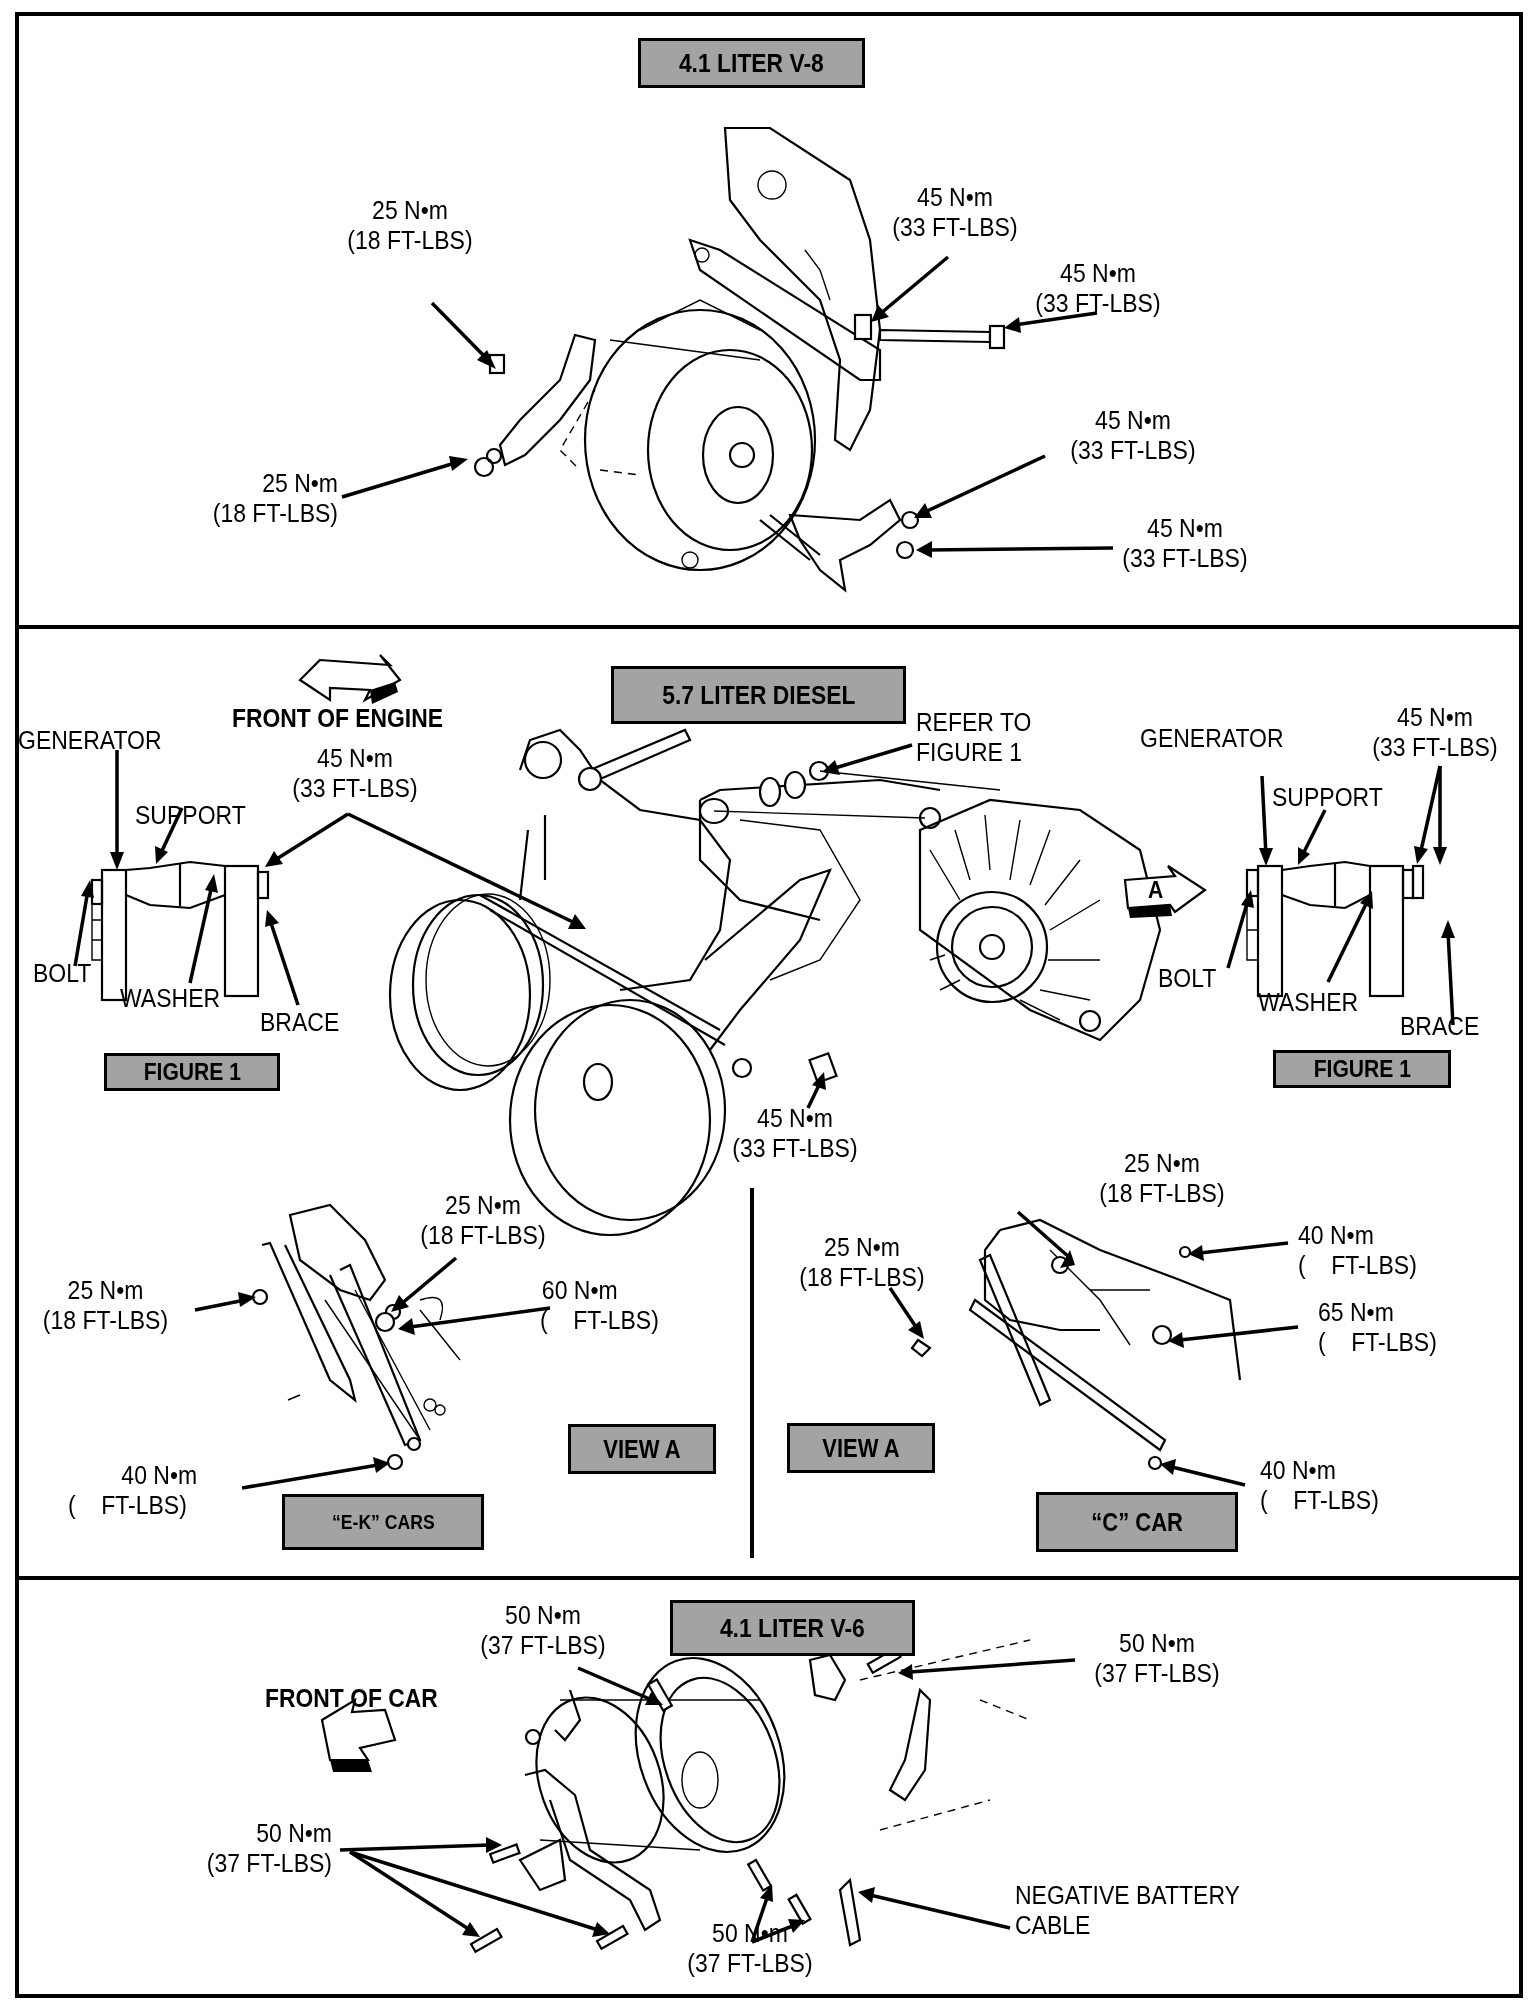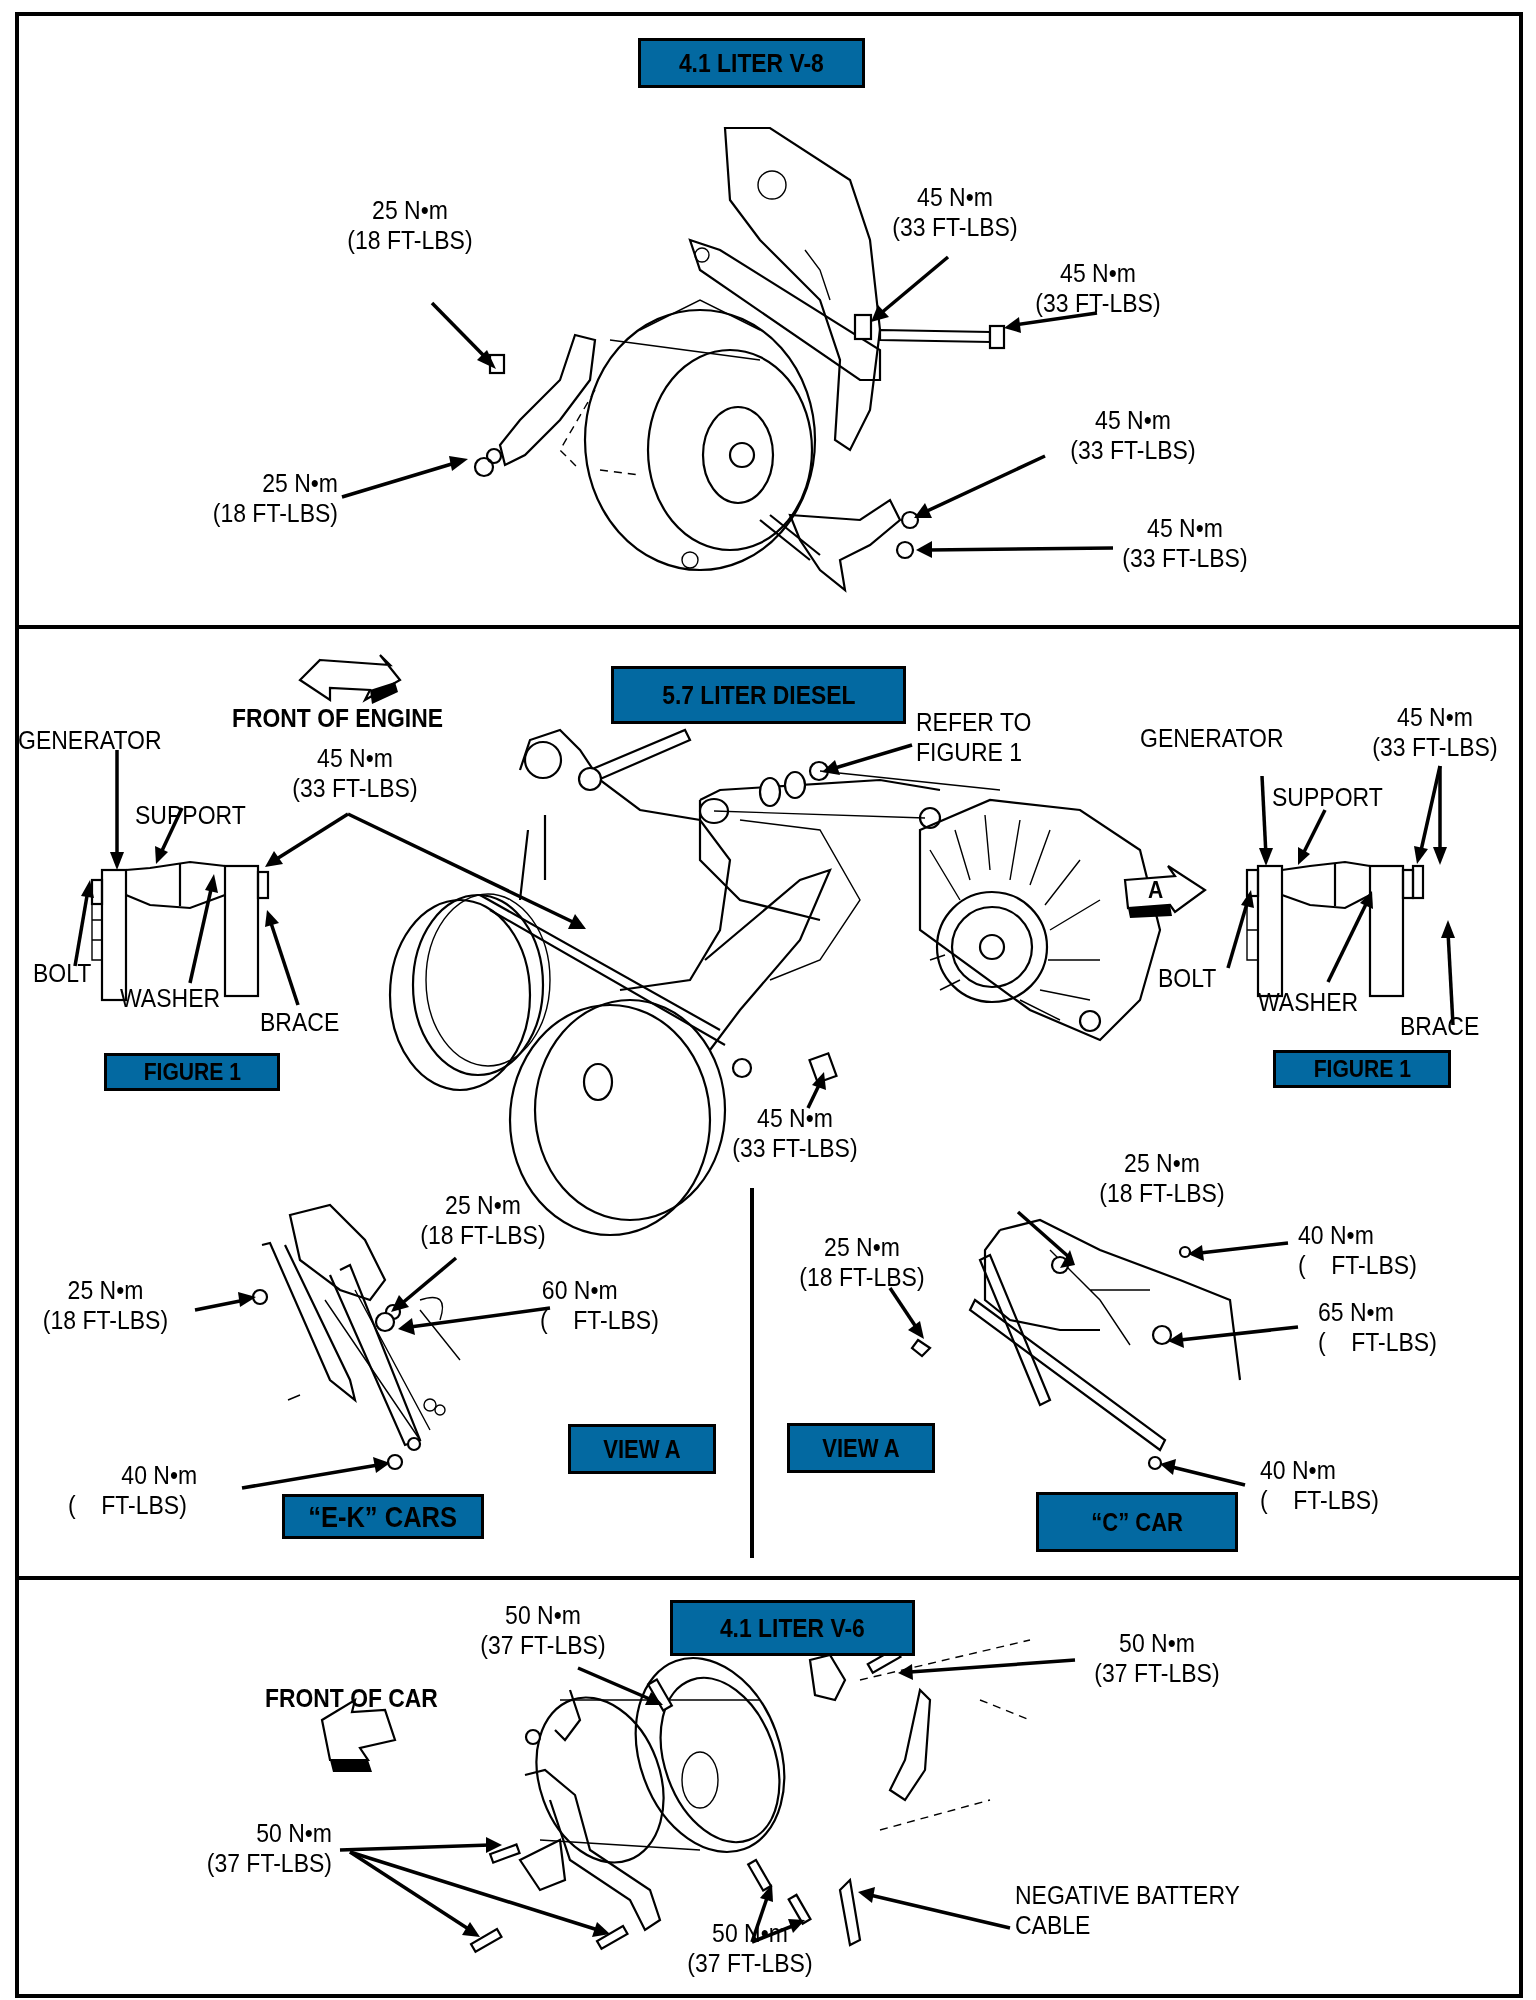--- a/index.html
+++ b/index.html
@@ -9,21 +9,21 @@
            border: 4px solid #000; box-sizing: content-box; }
   .hdiv { position: absolute; left: 15px; width: 1504px; height: 4px; background: #000; }
   .vdiv { position: absolute; width: 4px; background: #000; }
   .lbl { position: absolute; font-size: 25px; line-height: 30px; text-align: center;
          white-space: nowrap; transform: scaleX(0.92); transform-origin: center top; }
   .lbl.left { text-align: left; transform-origin: left top; }
   .lbl.right { text-align: right; transform-origin: right top; }
   .lbl span { display: block; }
   .box { position: absolute; border: 3px solid #000; font-weight: bold; font-size: 26px;
          line-height: 26px; text-align: center; white-space: nowrap; box-sizing: border-box;
-         display: flex; align-items: center; justify-content: center; background: #0369a1; }
+         display: flex; align-items: center; justify-content: center; background: #a3a3a3; }
   .box span { display: inline-block; transform: scaleX(0.88); }
   .bold-lbl { position: absolute; font-weight: bold; font-size: 26px; white-space: nowrap;
               transform: scaleX(0.88); transform-origin: left top; }
   svg.art { position: absolute; left: 0; top: 0; width: 1536px; height: 2000px; pointer-events: none; }
   svg.art .ln { stroke: #000; fill: none; stroke-width: 2.2; }
   svg.art .thin { stroke: #000; fill: none; stroke-width: 1.4; }
   svg.art .dash { stroke: #000; fill: none; stroke-width: 1.4; stroke-dasharray: 8 6; }
   svg.art .arrow { stroke: #000; stroke-width: 3.5; fill: none; }
   svg.art .head { fill: #000; stroke: none; }
   svg.art .solid { fill: #000; }
@@ -373,21 +373,21 @@
     <span style="padding-left:2px">60 N•m</span>
     <span style="white-space:pre">(    FT-LBS)</span>
   </div>
   <div class="lbl left" style="left:68px; top:1460px">
     <span style="padding-left:58px">40 N•m</span>
     <span style="white-space:pre">(    FT-LBS)</span>
   </div>
   <div class="box" style="left:568px; top:1424px; width:148px; height:50px; font-size:25px">
     <span>VIEW A</span>
   </div>
-  <div class="box" style="left:282px; top:1494px; width:202px; height:45px; font-size:29px">
+  <div class="box" style="left:282px; top:1494px; width:202px; height:56px; font-size:20px">
     <span>“E-K” CARS</span>
   </div>
 
   <div class="lbl" style="left:1072px; top:1148px; width:180px">
     <span>25 N•m</span>
     <span>(18 FT-LBS)</span>
   </div>
   <div class="lbl" style="left:772px; top:1232px; width:180px">
     <span>25 N•m</span>
     <span>(18 FT-LBS)</span>

